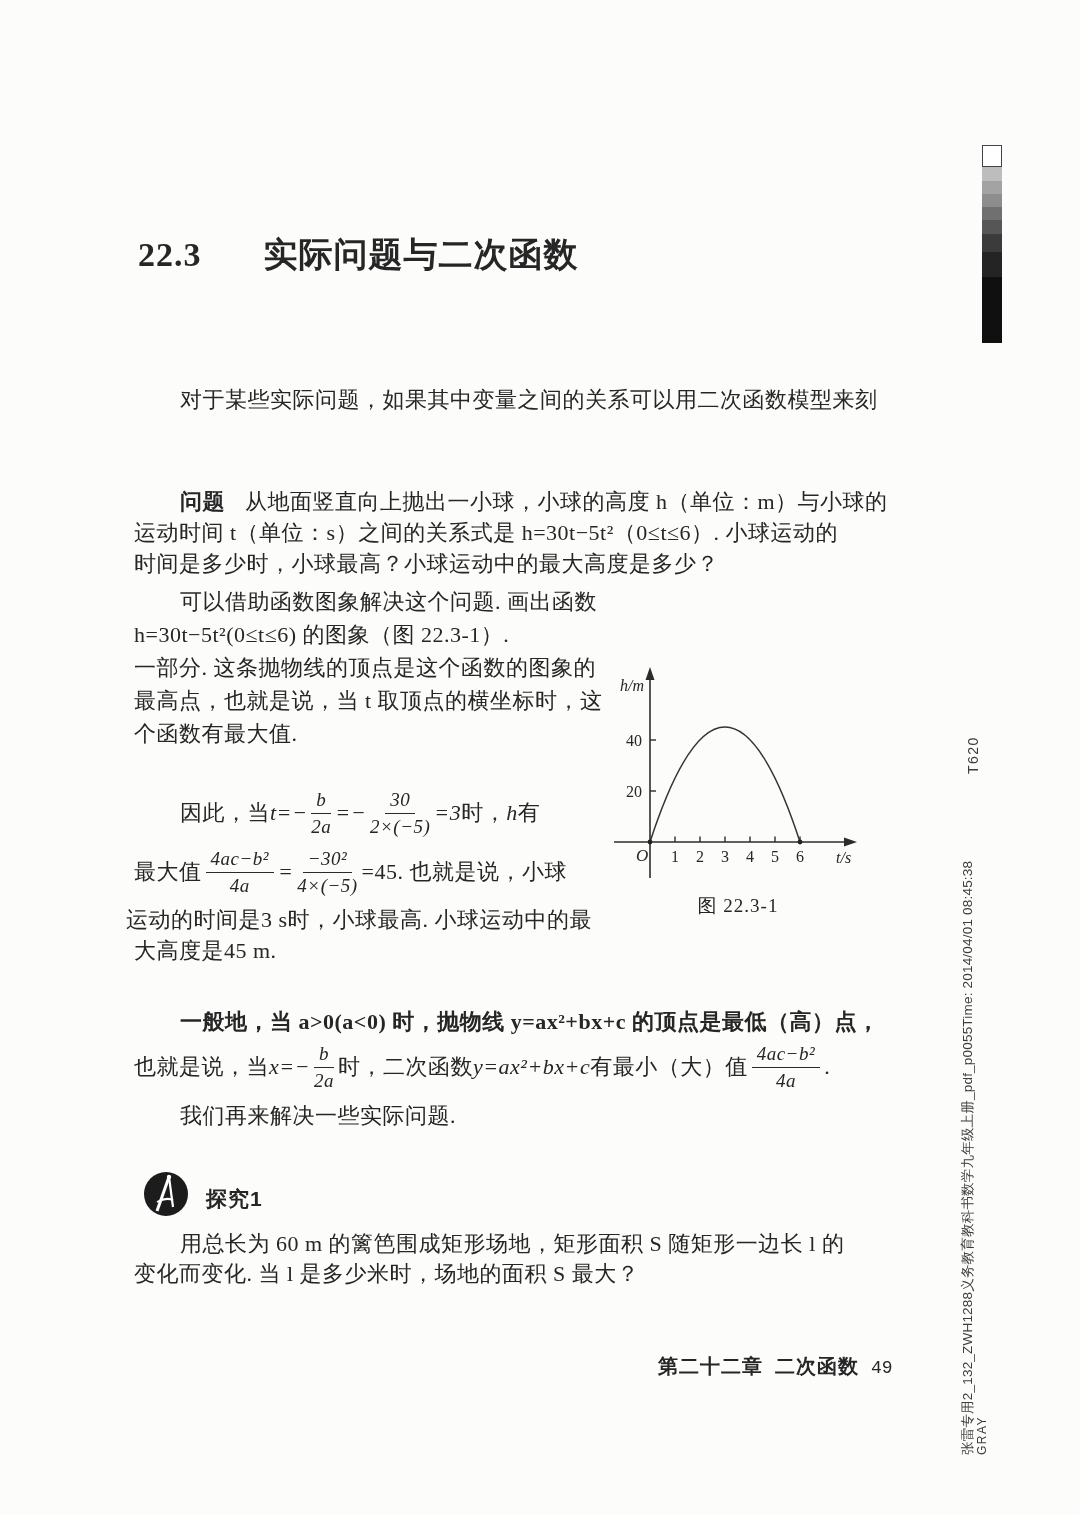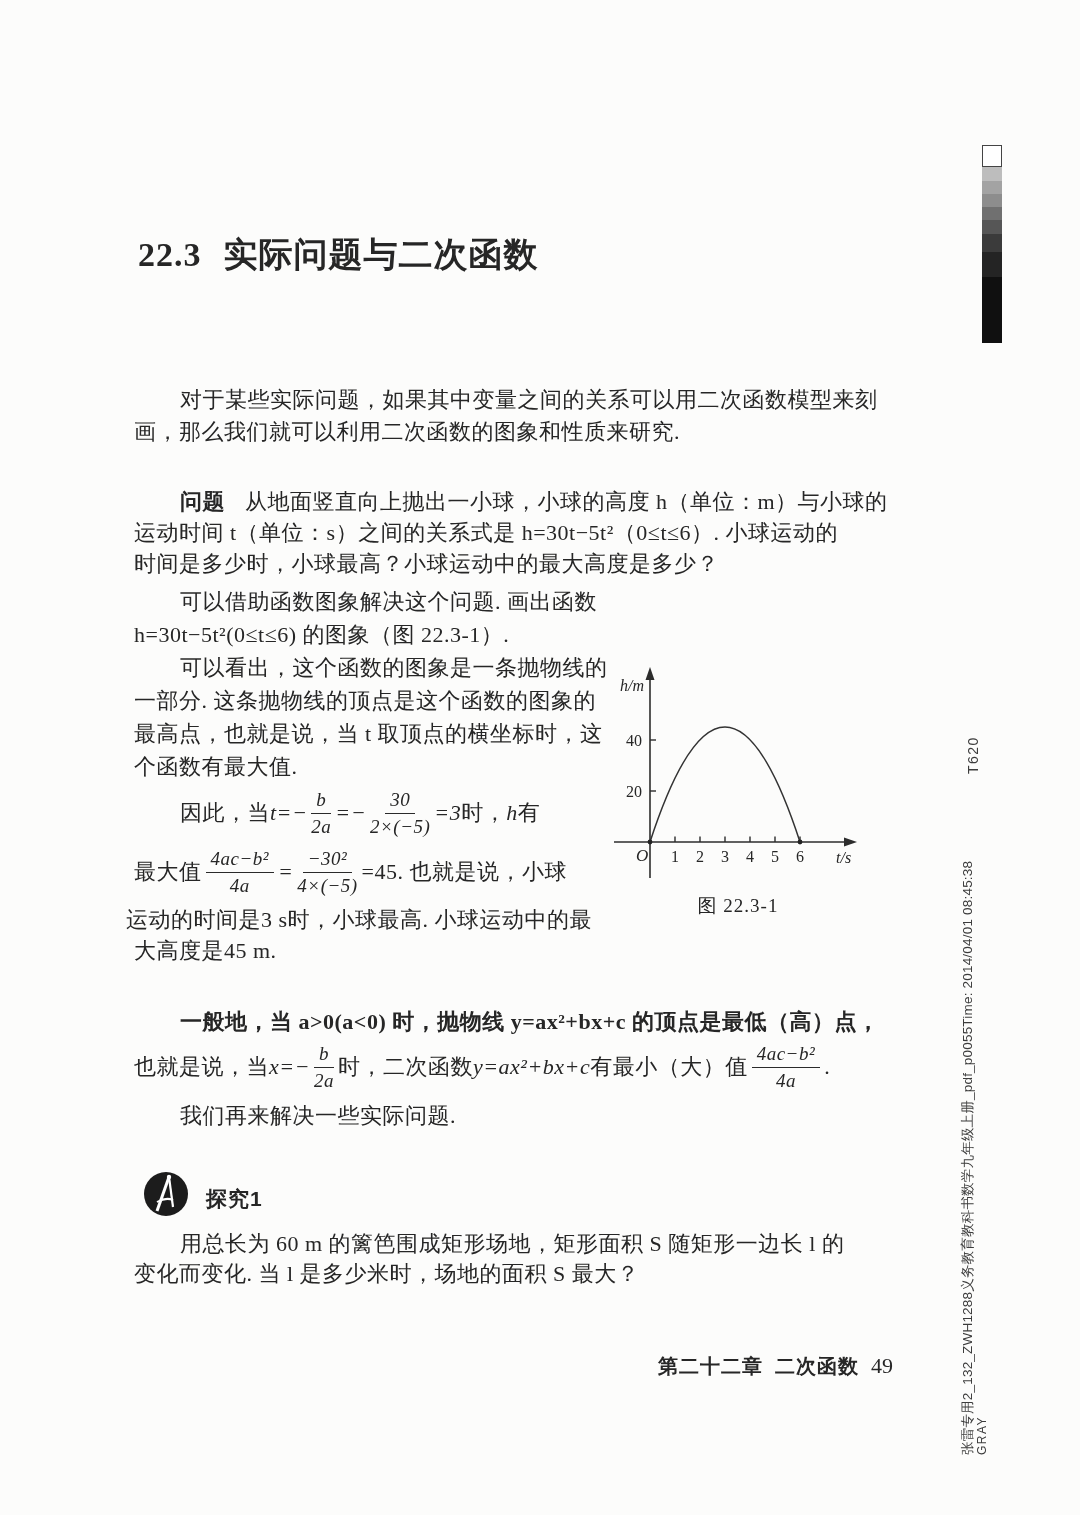--- a/index.html
+++ b/index.html
@@ -9,21 +9,21 @@
     font-family:"Liberation Serif","DejaVu Serif",serif;
     overflow:hidden;
   }
   .abs{position:absolute;}
   .line{white-space:nowrap;font-size:22px;letter-spacing:0.5px;}
   .indent{padding-left:46px;}
   .bold{font-weight:700;}
   
   .title{left:138px;top:232px;font-size:34px;font-weight:700;white-space:nowrap;}
   .title .num{margin-right:22px;letter-spacing:1px;}
-  .title .txt{letter-spacing:1px;}
+  .title .txt{letter-spacing:1px;margin-left:40px;}
   
   .intro{left:134px;top:384px;width:790px;}
   .intro .line{line-height:32px;}
   .problem{left:134px;top:486px;width:790px;}
   .problem .line{line-height:31px;}
   .solution{left:134px;top:585px;width:500px;}
   .solution .line{line-height:33px;}
   .sp{display:inline-block;width:20px;}
   
   .frow{display:flex;align-items:center;white-space:nowrap;font-size:22px;letter-spacing:0.5px;}
@@ -43,21 +43,21 @@
   .figure svg{display:block;}
   .figcaption{left:618px;top:893px;width:240px;text-align:center;font-size:19px;letter-spacing:1px;}
   
   .exp-icon{left:142px;top:1170px;width:48px;height:48px;}
   .exp-label{left:206px;top:1185px;font-size:21px;font-weight:700;font-family:"Liberation Sans","DejaVu Sans",sans-serif;letter-spacing:1px;}
   .explore{left:134px;top:1229px;width:790px;}
   .explore .line{line-height:30px;}
   
   .footer{left:658px;top:1353px;display:flex;align-items:baseline;gap:12px;white-space:nowrap;}
   .footer .chap,.footer .sect{font-size:20px;font-weight:700;letter-spacing:1px;}
-  .footer .pnum{font-size:22px;font-family:Liberation Serif, serif;}
+  .footer .pnum{font-size:18px;font-family:Liberation Mono, monospace;}
   
   .vtext{position:absolute;transform:rotate(-90deg);transform-origin:0 0;white-space:nowrap;
          font-family:"Liberation Sans","DejaVu Sans",sans-serif;color:#3c3c3c;}
   .watermark{left:959px;top:1455px;font-size:13.5px;letter-spacing:0.2px;}
   .graylbl{left:975px;top:1455px;font-size:12px;letter-spacing:1.5px;}
   .scancode{left:965px;top:774px;font-size:14px;letter-spacing:1.5px;}
   
   .calbar{left:982px;top:145px;width:20px;}
   .calbar .seg{width:20px;}
   .seg1{height:22px;background:#fff;border:1px solid #444;box-sizing:border-box;}
@@ -89,33 +89,31 @@
 <div class="vtext scancode">T620</div>
 <div class="vtext watermark">张雷专用2_132_ZWH1288义务教育教科书数学九年级上册_pdf_p0055Time: 2014/04/01 08:45:38</div>
 <div class="vtext graylbl">GRAY</div>
 
 <div class="abs title">
   <span class="num">22.3</span><span class="txt">实际问题与二次函数</span>
 </div>
 
 <div class="abs intro">
   <div class="line indent">对于某些实际问题，如果其中变量之间的关系可以用二次函数模型来刻</div>
-  <div class="line">画，那么我们就可以利用二次函数的图象和性质来研究.</div>
 </div>
 
 <div class="abs problem">
   <div class="line indent"><span class="bold">问题</span><span class="sp"></span><span>从地面竖直向上抛出一小球，小球的高度 h（单位：m）与小球的</span></div>
   <div class="line">运动时间 t（单位：s）之间的关系式是 h=30t−5t²（0≤t≤6）. 小球运动的</div>
   <div class="line">时间是多少时，小球最高？小球运动中的最大高度是多少？</div>
 </div>
 
 <div class="abs solution">
   <div class="line indent">可以借助函数图象解决这个问题. 画出函数</div>
   <div class="line">h=30t−5t²(0≤t≤6) 的图象（图 22.3-1）.</div>
-  <div class="line indent">可以看出，这个函数的图象是一条抛物线的</div>
   <div class="line">一部分. 这条抛物线的顶点是这个函数的图象的</div>
   <div class="line">最高点，也就是说，当 t 取顶点的横坐标时，这</div>
   <div class="line">个函数有最大值.</div>
 </div>
 
 <div class="abs frow f1">
   <span>因此，当 </span>
     <span class="math">t=−</span>
     <span class="frac">
       <span class="num">b</span>

